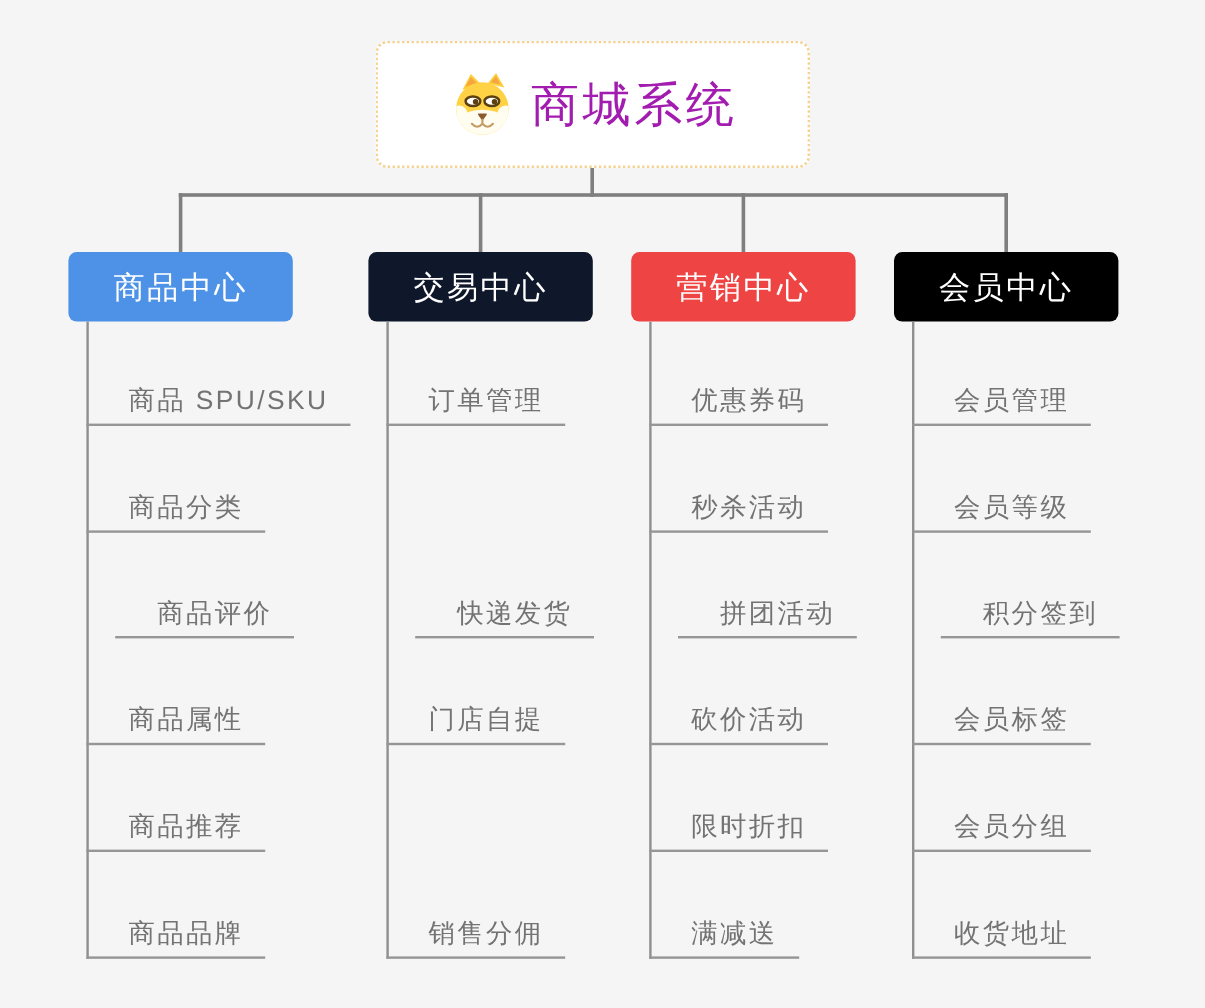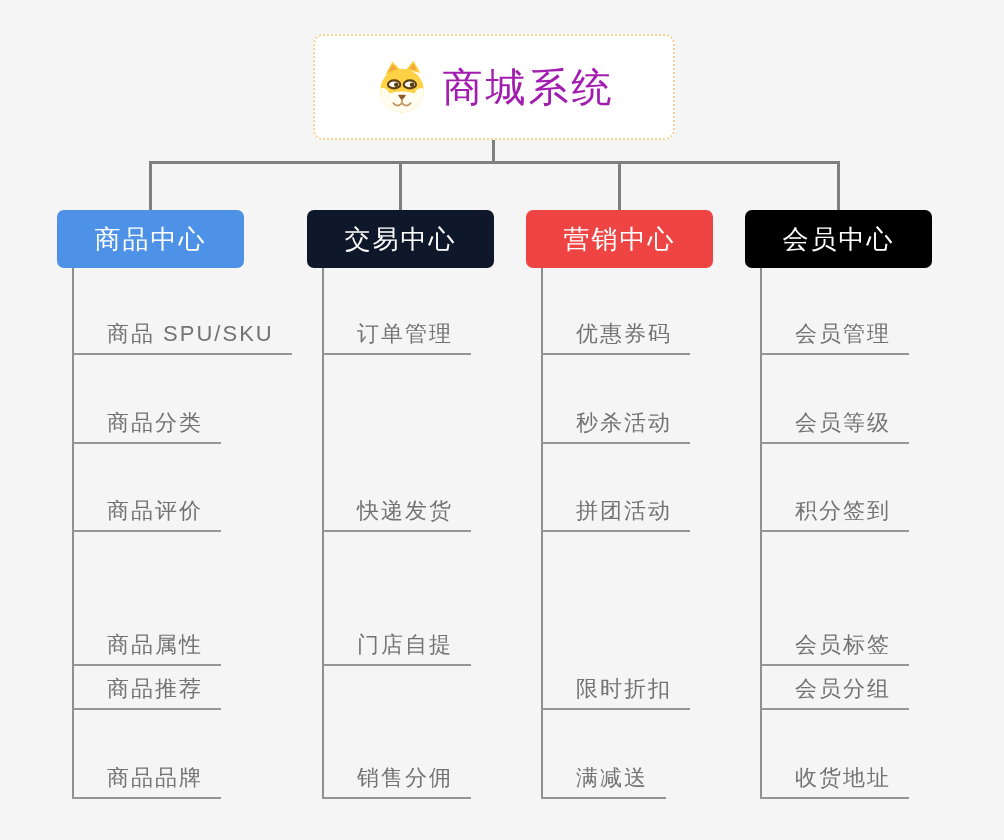--- a/index.html
+++ b/index.html
@@ -80,22 +80,22 @@
     border-bottom: 2px solid #969696;
     font-size: 22px;
     letter-spacing: 2px;
     line-height: 34px;
     color: #737373;
     white-space: nowrap;
     cursor: default;
   }
   .leaf-0 { top: 107px; }
   .leaf-1 { top: 196px; }
-  .leaf-2 { top: 284px; }
-  .leaf-3 { top: 373px; margin-top: 45px; }
+  .leaf-2 { top: 284px; margin-left: 24px; }
+  .leaf-3 { top: 373px; }
   .leaf-4 { top: 462px; }
   .leaf-5 { top: 551px; }
 </style>
 </head>
 <body>
 
 <div class="root-node">
   <span class="root-icon">
     <svg viewBox="0 0 64 64" width="56" height="56" aria-hidden="true">
 
@@ -152,20 +152,21 @@
   <div class="leaf leaf-2">快递发货</div>
   <div class="leaf leaf-5">销售分佣</div>
 </div>
 
 <div class="branch branch-2">
   <div class="branch-header" style="background-color: #ef4444;">营销中心</div>
   <div class="branch-vline"></div>
   <div class="leaf leaf-0">优惠券码</div>
   <div class="leaf leaf-1">秒杀活动</div>
   <div class="leaf leaf-2">拼团活动</div>
+  <div class="leaf leaf-3">砍价活动</div>
   <div class="leaf leaf-4">限时折扣</div>
   <div class="leaf leaf-5">满减送</div>
 </div>
 
 <div class="branch branch-3">
   <div class="branch-header" style="background-color: #000000;">会员中心</div>
   <div class="branch-vline"></div>
   <div class="leaf leaf-0">会员管理</div>
   <div class="leaf leaf-2">积分签到</div>
   <div class="leaf leaf-1">会员等级</div>

